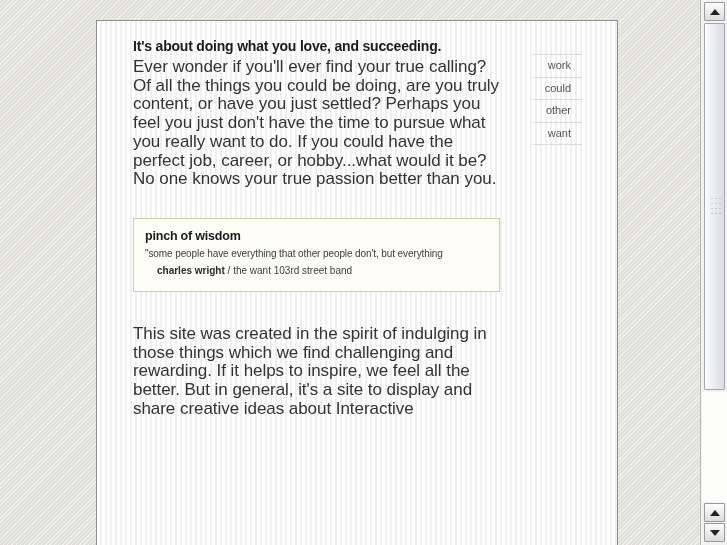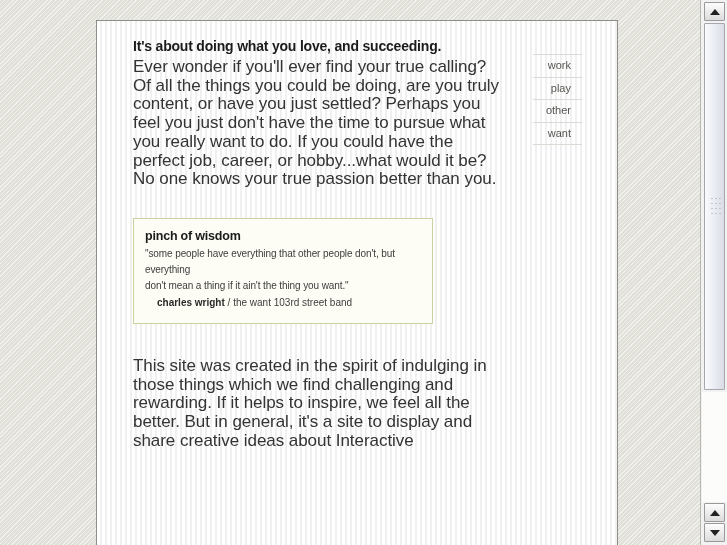--- a/index.html
+++ b/index.html
@@ -162,21 +162,21 @@
     font-size: 17px;
     line-height: 18.7px;
     color: #333333;
     margin: 0;
     letter-spacing: -0.05px;
   }
 
   
   #wisdom {
     margin-top: 29px;
-    width: 300px;
+    width: 367px;
     box-sizing: border-box;
     border: 1px solid #c9d2a0;
     background: #fdfdf6;
     padding: 10px 0 12px 11px;
   }
   #wisdom-title {
     font-size: 12.5px;
     font-weight: bold;
     color: #1b1b1b;
     margin: 0 0 3px 0;
@@ -226,31 +226,30 @@
 
     <div id="body-area">
 
       <div id="main-col">
         <h1 id="headline">It's about doing what you love, and succeeding.</h1>
         <p class="body-copy">Ever wonder if you'll ever find your true calling? Of all the things you could be doing, are you truly content, or have you just settled? Perhaps you feel you just don't have the time to pursue what you really want to do. If you could have the perfect job, career, or hobby...what would it be? No one knows your true passion better than you.</p>
 
         <div id="wisdom">
           <div id="wisdom-title">pinch of wisdom</div>
           <div class="wisdom-line">"some people have everything that other people don't, but everything</div>
-          <div class="wisdom-line">don't mean a thing if it ain't the thing you want."</div>
           <div id="wisdom-attrib"><span class="who">charles wright</span><span class="band"> / the want 103rd street band</span></div>
         </div>
 
         <p class="body-copy" id="closing">This site was created in the spirit of indulging in those things which we find challenging and rewarding. If it helps to inspire, we feel all the better. But in general, it's a site to display and share creative ideas about Interactive</p>
       </div>
 
       <div id="side-col">
         <div id="side-nav">
           <div class="nav-item">work</div>
-          <div class="nav-item">play</div>
+          <div class="nav-item">could</div>
           <div class="nav-item">other</div>
           <div class="nav-item">want</div>
         </div>
       </div>
 
     </div>
   </div>
 </div>
 
 <div id="scrollbar">

